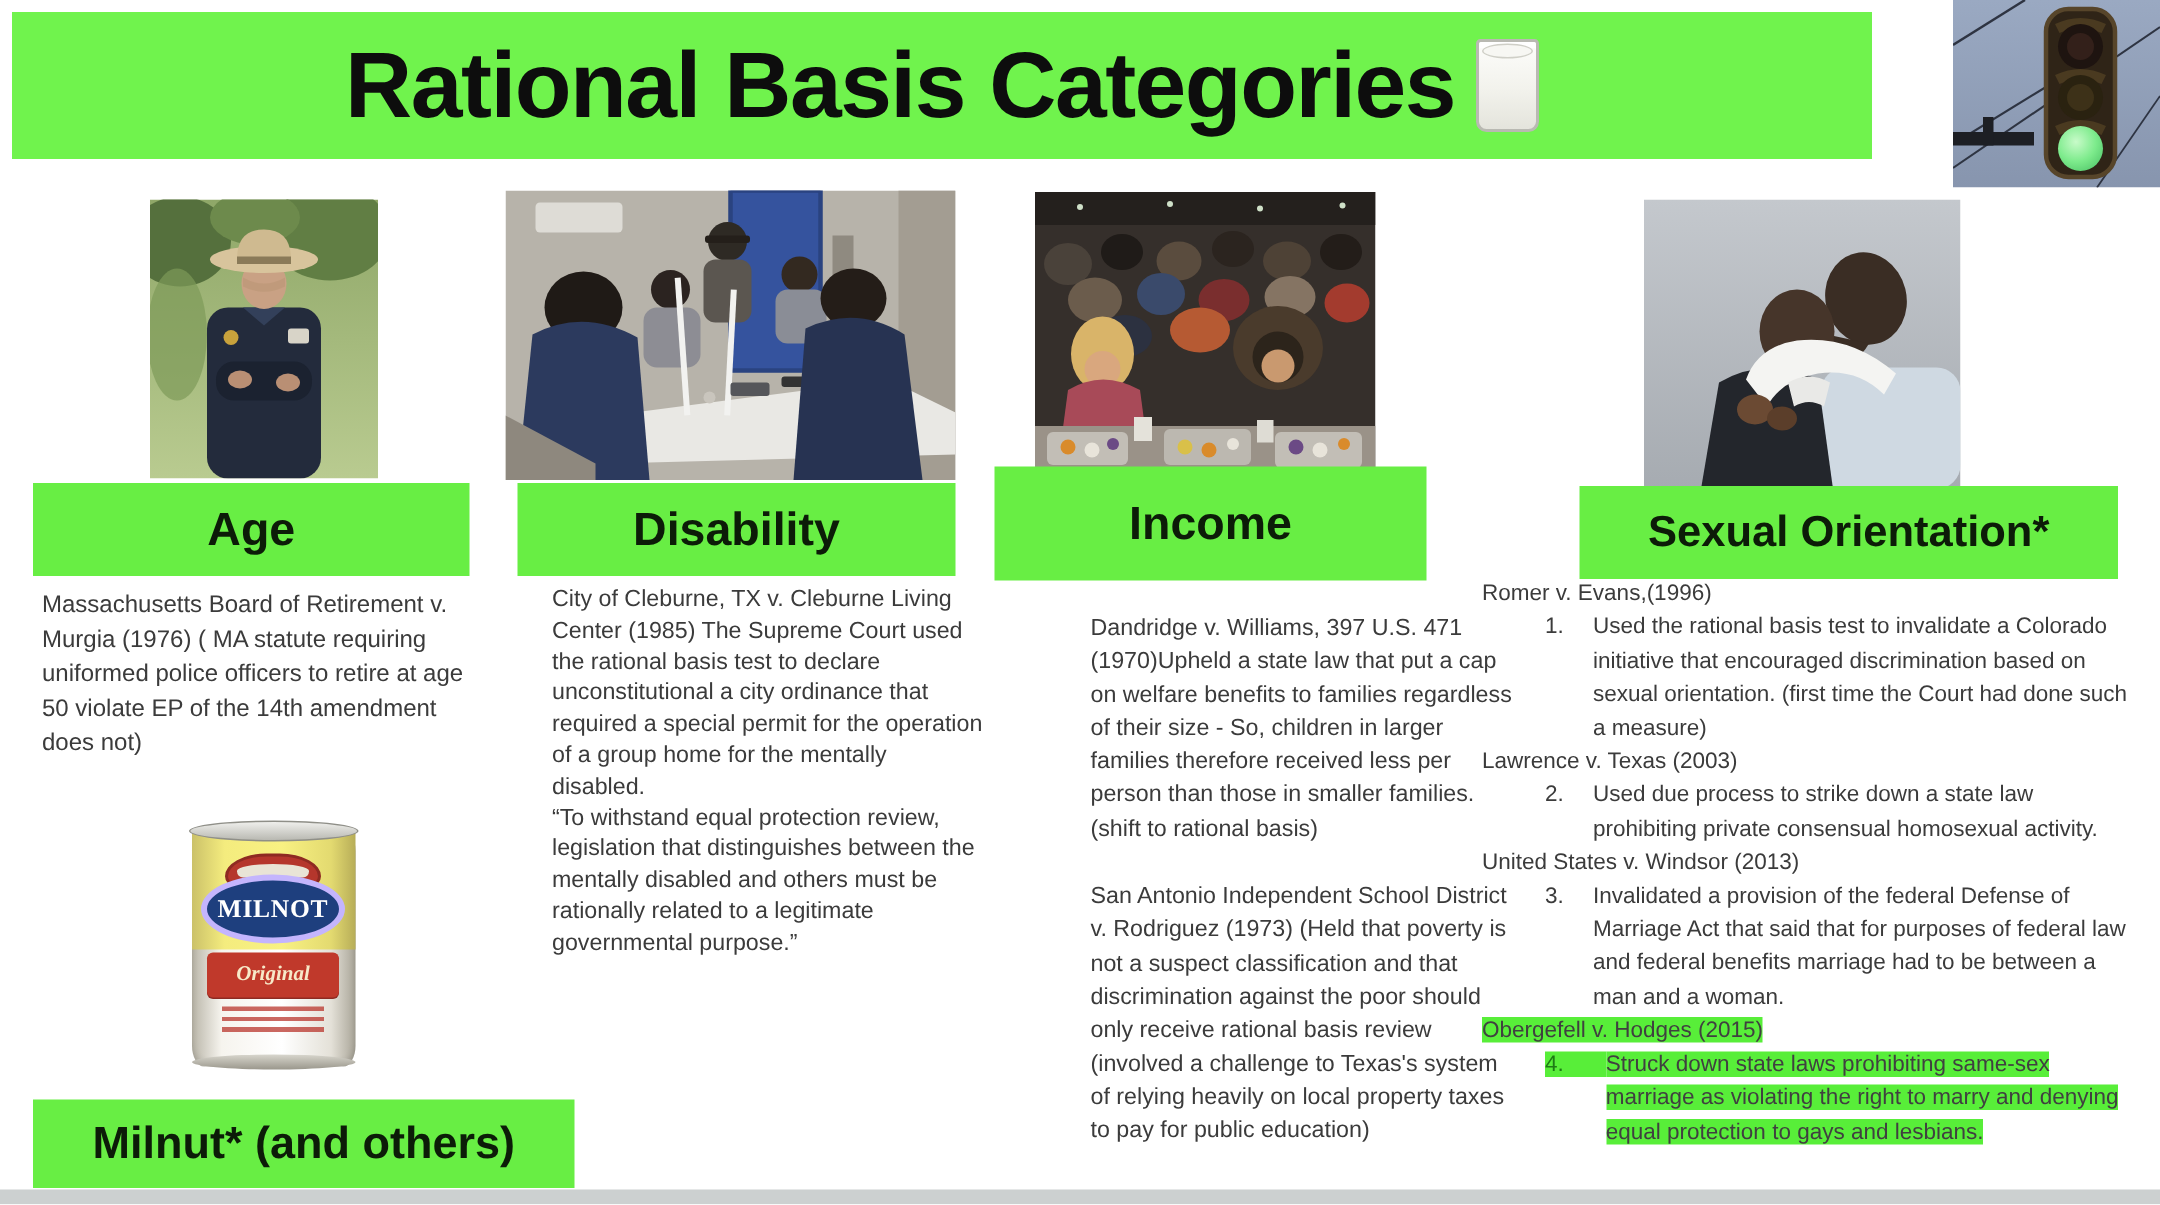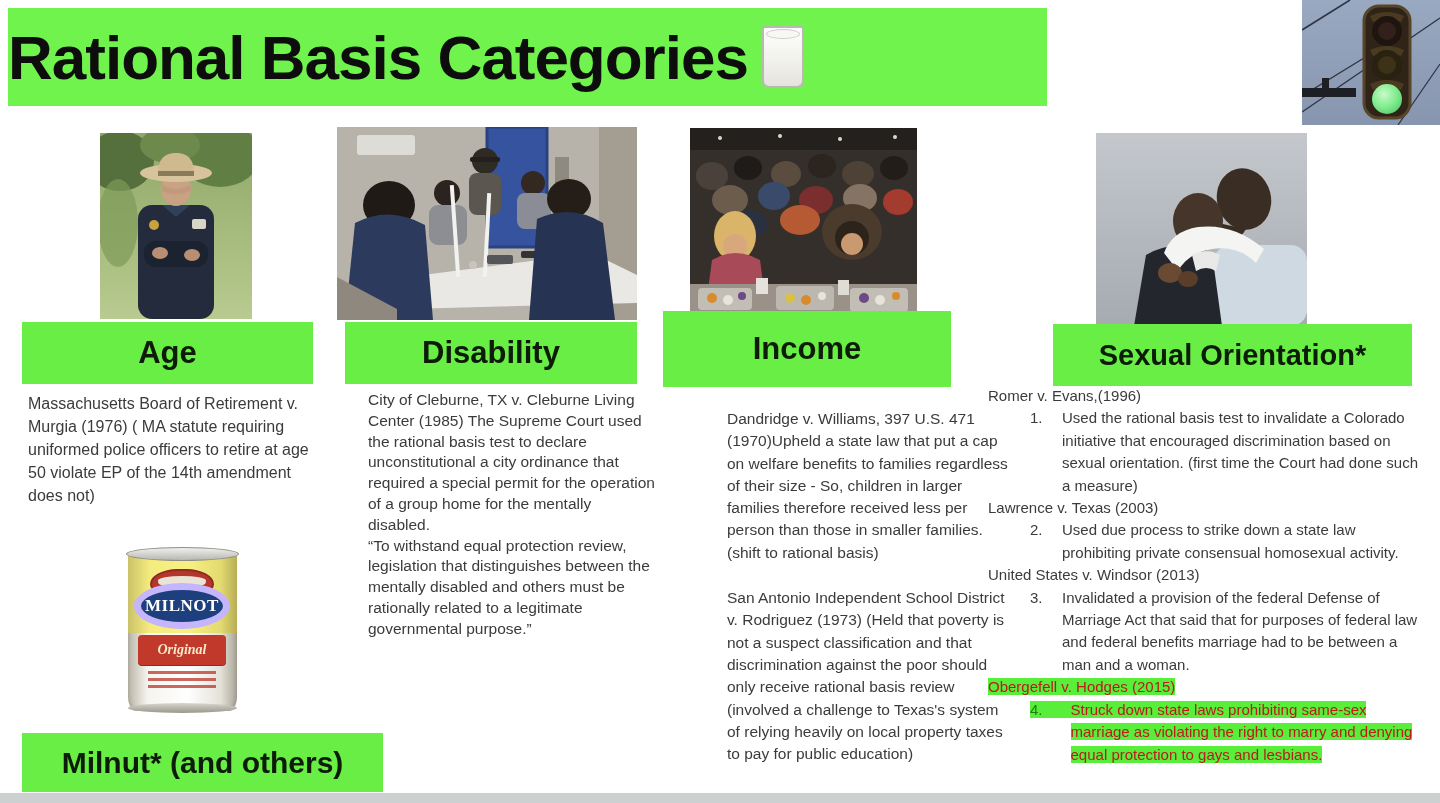--- a/index.html
+++ b/index.html
@@ -2,22 +2,22 @@
 <html><head>
 <meta charset="utf-8">
 <style>
   html,body{margin:0;padding:0;background:#ffffff;}
   .slide{
     position:relative;width:1440px;height:803px;overflow:hidden;
     background:#ffffff;font-family:"Liberation Sans",sans-serif;
   }
   
   .banner{
-    position:absolute;left:8px;top:8px;width:1039px;height:98px;
-    background:#70f34d;display:flex;align-items:center;justify-content:flex-start;gap:14px;
+    position:absolute;left:8px;top:8px;width:1240px;height:98px;
+    background:#70f34d;display:flex;align-items:center;justify-content:center;gap:14px;
   }
   .banner .title{
     font-size:62px;font-weight:bold;color:#0d0d0d;letter-spacing:-1px;white-space:nowrap;
   }
   .milk-glass{
     width:38px;height:58px;position:relative;flex:0 0 auto;
     background:linear-gradient(180deg,#fdfdfb 0%,#f2f2ec 55%,#e4e4dc 100%);
     border:2px solid #b9b9b2;border-radius:3px 3px 7px 7px;
     box-shadow:inset 0 4px 0 #ffffff;
   }
@@ -40,21 +40,21 @@
   .col-age{font-size:16px;line-height:23px;}
   .col-dis{font-size:15.5px;line-height:20.8px;}
   .col-inc{font-size:15.5px;line-height:22.3px;margin-left:47px;}
   .col-inc p + p{margin-top:23px;}
   
   .cases{position:absolute;left:988px;top:385px;width:440px;font-size:15px;line-height:22.4px;color:#3b3b3b;}
   .case-name{margin:0;}
   .case-item{display:flex;}
   .ci-num{flex:0 0 74px;padding-left:42px;box-sizing:border-box;}
   .ci-text{flex:1;}
-  .hl{background:#58ee39;color:#b91c1c;margin-top:31px;}
+  .hl{background:#58ee39;color:#404040;margin-top:31px;}
   .hl-num{background:#58ee39;color:#1e7a15;padding-right:28px;}
   
   .can{position:absolute;left:122px;top:547px;width:121px;height:166px;}
   .can-body{
     position:absolute;left:6px;top:6px;right:6px;bottom:2px;border-radius:8px/14px;
     background:linear-gradient(90deg,#b9b5a8 0%,#f6f4ee 18%,#ffffff 55%,#e4e1d8 85%,#a9a598 100%);
     box-shadow:inset 0 -3px 4px rgba(0,0,0,.15);
   }
   .can-yellow{
     position:absolute;left:6px;top:8px;right:6px;height:78px;
@@ -69,21 +69,21 @@
     background:linear-gradient(180deg,#d8d6cd,#9a978c);
   }
   .can-arch{
     position:absolute;left:28px;top:22px;width:64px;height:22px;
     background:#b5362c;border-radius:50% 50% 8px 8px/80% 80% 8px 8px;
     border:2px solid #8e2a22;box-sizing:border-box;
   }
   .can-arch::after{content:"";position:absolute;left:6px;right:6px;top:5px;height:9px;background:#e9e4d6;border-radius:50% 50% 4px 4px;}
   .can-oval{
     position:absolute;left:12px;top:36px;width:96px;height:46px;background:#1e3f7e;
-    border-radius:50%;border:7px solid #c4b5fd;box-sizing:border-box;
+    border-radius:50%;border:4px solid #c4b5fd;box-sizing:border-box;
     display:flex;align-items:center;justify-content:center;
   }
   .can-brand{color:#ffffff;font-weight:bold;font-size:17px;letter-spacing:.5px;font-family:"Liberation Serif",serif;}
   .can-band{
     position:absolute;left:16px;top:88px;width:88px;height:30px;background:#c0392b;border-radius:4px;
     display:flex;align-items:center;justify-content:center;box-shadow:0 1px 0 #8e2a22;
   }
   .can-sub{color:#f7e9c9;font-style:italic;font-weight:bold;font-size:14px;font-family:"Liberation Serif",serif;}
   .can-lines{
     position:absolute;left:26px;top:124px;width:68px;height:18px;

